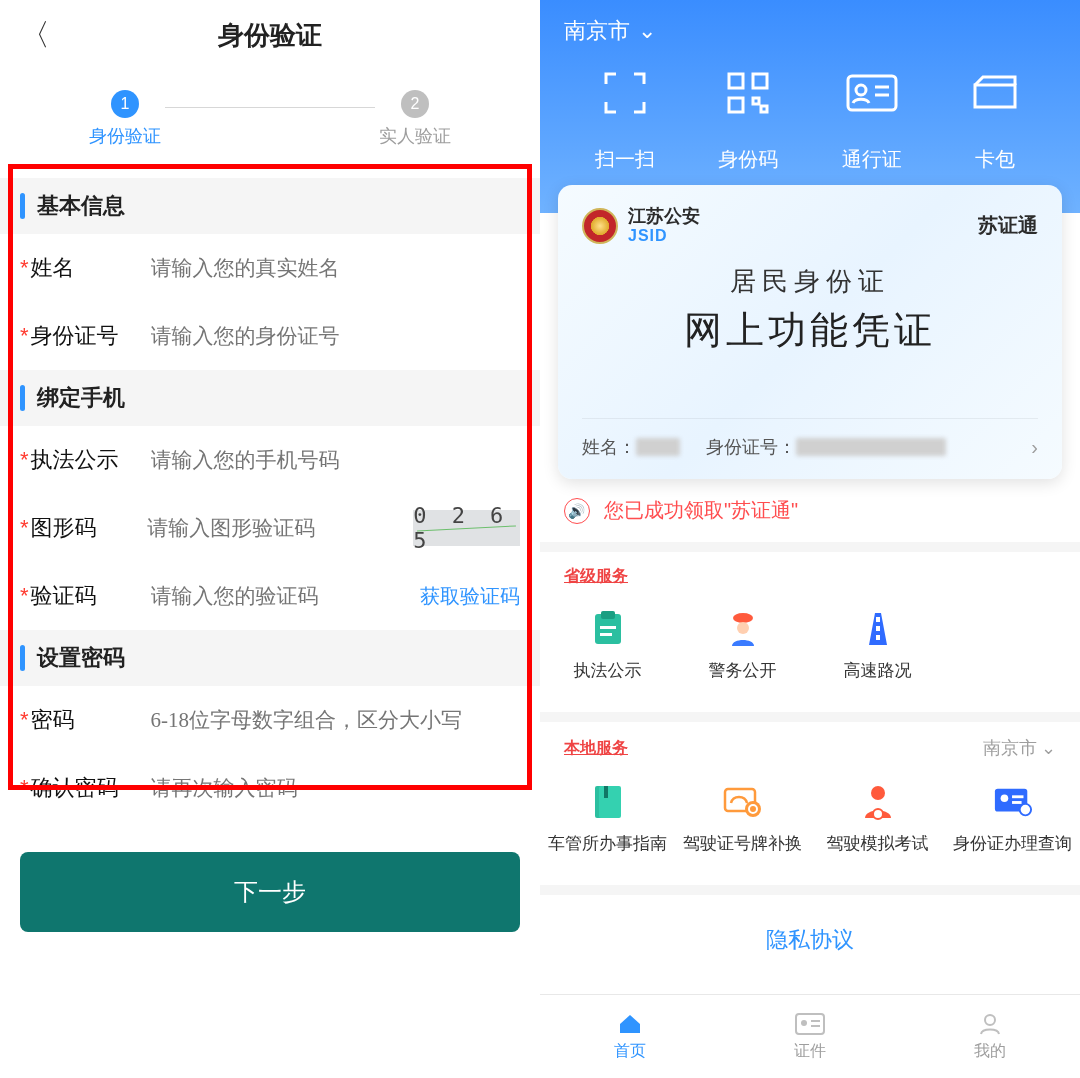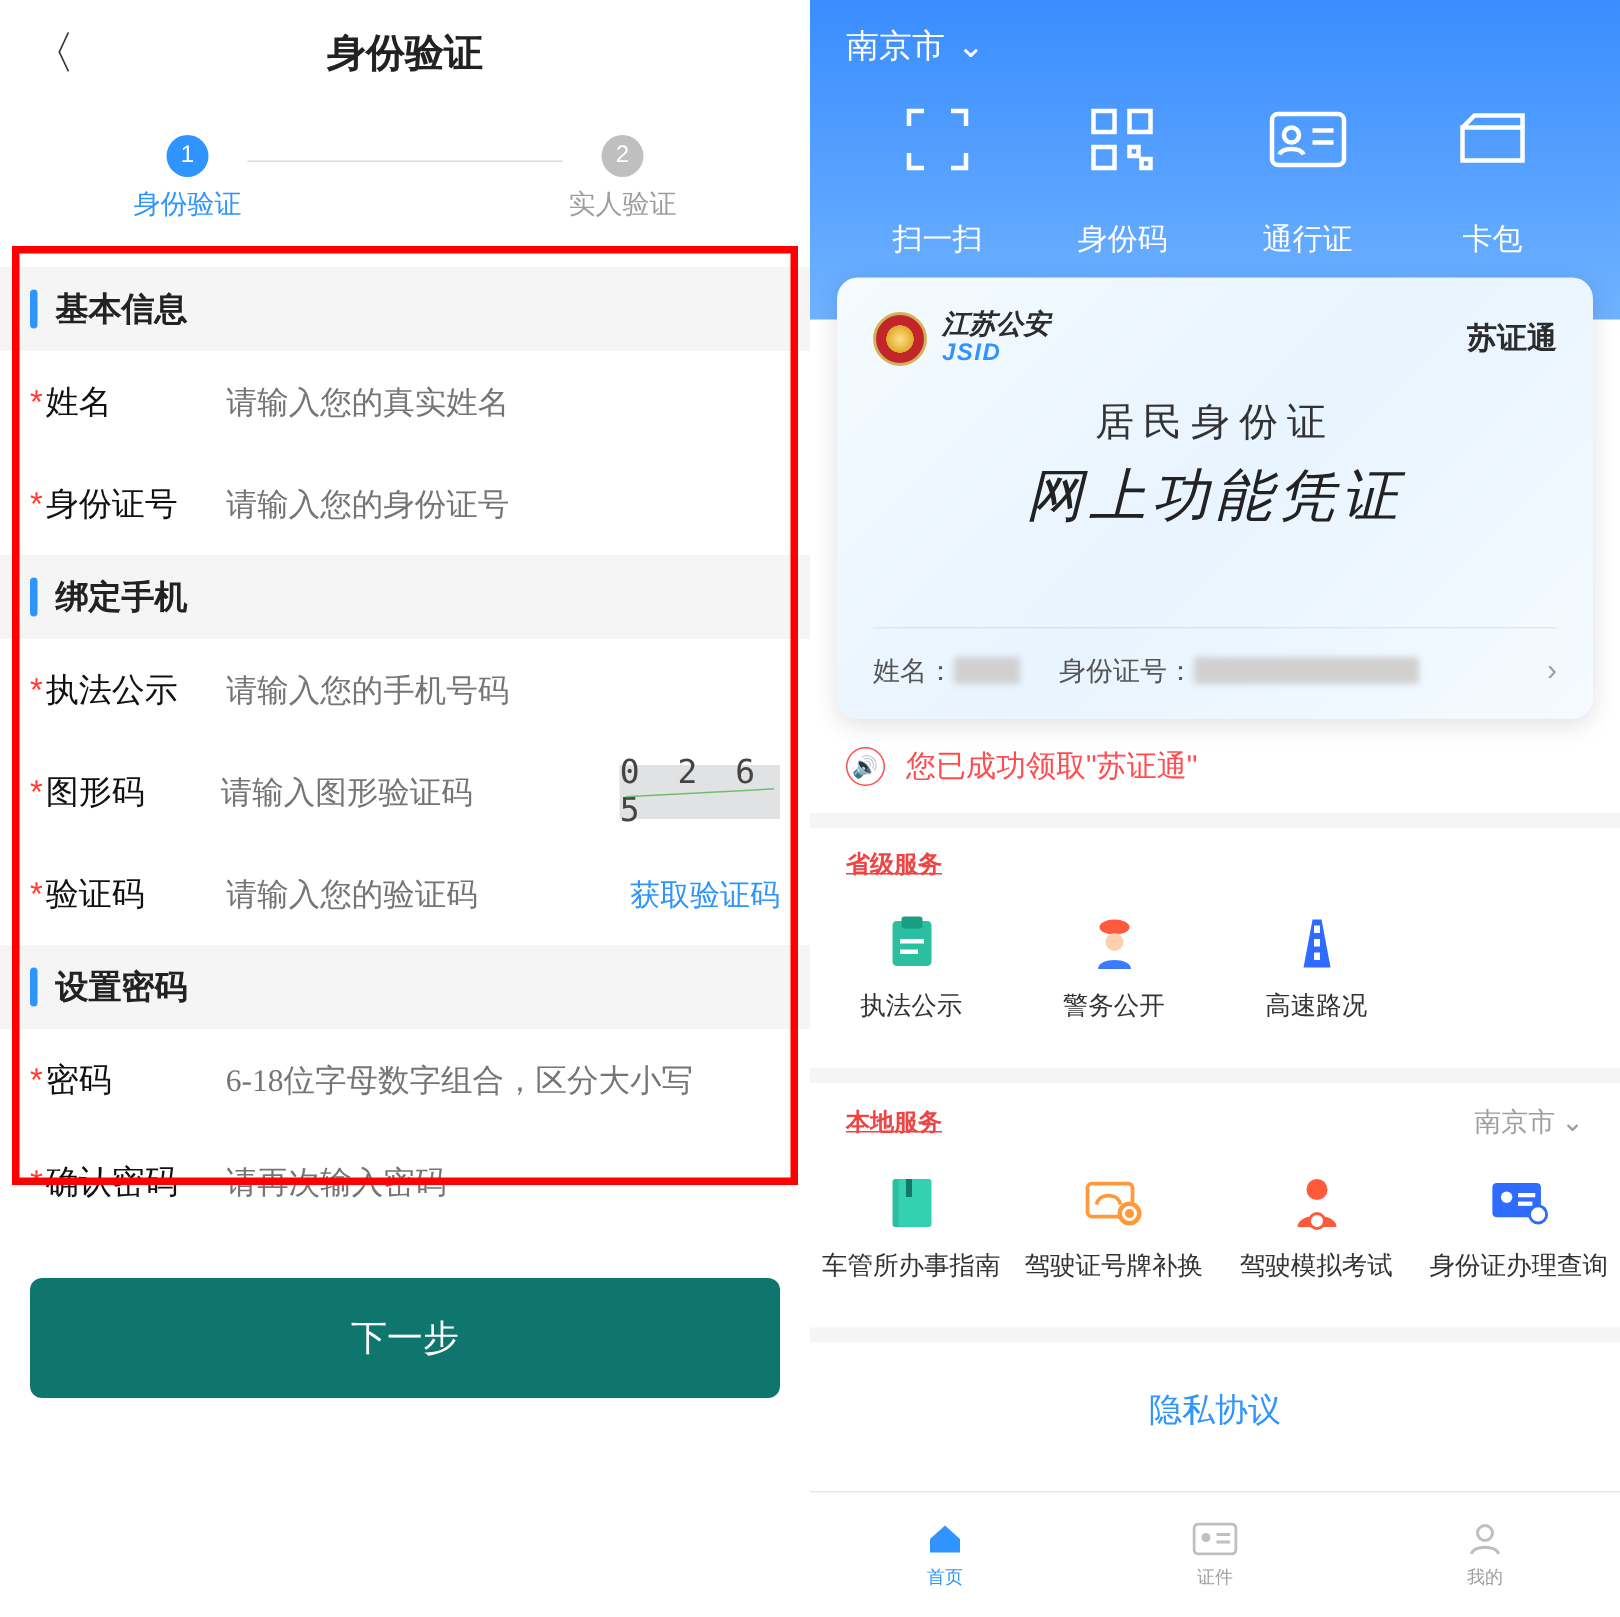--- a/index.html
+++ b/index.html
@@ -38,48 +38,48 @@
 .top-actions { display: flex; justify-content: space-between; margin-top: 20px; padding: 0 6px; }
 .taction { display: flex; flex-direction: column; align-items: center; width: 110px; gap: 16px; }
 .taction-label { margin-top: 10px; font-size: 20px; color: #fff; }
 .taction-iconwrap { width: 70px; height: 54px; display:flex; align-items:center; justify-content:center; }
 .icon-outline { stroke:#fff; stroke-width:3; fill:none; }
 
 .card { margin: -28px 18px 0; background: linear-gradient(135deg, #f5fbff 0%, #e8f4ff 50%, #f5fbff 100%); border-radius: 14px; box-shadow: 0 4px 16px rgba(0,0,0,0.12); padding: 22px 24px 20px; position: relative; z-index:2;}
 .card-top { display:flex; align-items:center; justify-content:space-between; }
 .card-top-left { display:flex; align-items:center; }
 .emblem { width:36px; height:36px; border-radius:50%; background: radial-gradient(circle,#ffe08a 0%, #e0a92a 40%, #c2262a 41%, #c2262a 70%, #8a1b1e 100%); border:2px solid #d0b55a; margin-right:10px; }
-.jsid-text { display:flex; flex-direction:column; line-height:1.1;font-style:italic; }
+.jsid-text { display:flex; flex-direction:column; line-height:1.1; }
 .jsid1 { font-size:18px; font-weight:700; color:#2c2c2c; }
 .jsid2 { font-size:16px; font-weight:700; color:#2f94ff; letter-spacing:1px; }
 .card-tag { font-size:20px; font-weight:700; color:#2c2c2c; }
 .card-mid { text-align:center; margin-top:20px; }
 .card-mid1 { font-size:26px; color:#333; font-weight:500; letter-spacing:6px; }
-.card-mid2 { font-size:38px; color:#222; font-weight:500; margin-top:6px; letter-spacing:4px;font-style:italic; }
+.card-mid2 { font-size:38px; color:#222; font-weight:500; margin-top:6px; letter-spacing:4px; }
 .card-bottom { display:flex; align-items:center; margin-top:62px; border-top:1px solid rgba(0,0,0,0.06); padding-top:16px; font-size:18px; color:#555; }
 .blurblk { display:inline-block; height:18px; background:#d0d0d0; border-radius:2px; filter:blur(2px); }
 .card-bottom .arrow { margin-left:auto; color:#9e9e9e; font-size:20px; }
 
 .success-row { display:flex; align-items:center; padding: 18px 24px; font-size:20px; }
 .success-ic { width:26px; height:26px; border-radius:50%; border:1.5px solid #ff4d4f; color:#ff4d4f; display:flex; align-items:center; justify-content:center; font-size:14px; margin-right:14px; }
 .success-text { color:#ff4d4f; }
 
 .svc-block { padding: 14px 0 20px; border-top: 10px solid #f5f5f5; }
 .svc-head { display:flex; align-items:center; justify-content:space-between; padding: 0 24px 12px; }
 .svc-title { font-size:16px; font-weight:600; color:#ef4444;text-decoration:underline; }
 .svc-subloc { display:flex; align-items:center; color:#9e9e9e; font-size:18px; }
 .svc-grid { display:flex; }
 .svc-item { flex:1; display:flex; flex-direction:column; align-items:center; padding: 10px 2px; }
 .svc-item-label { font-size:17px; color:#333; margin-top:10px; text-align:center; }
 .svc-icon { width:40px; height:40px; display:flex; align-items:center; justify-content:center; }
 
 .privacy { text-align:center; color:#2f94ff; font-size:22px; padding: 30px 0 40px; border-top:10px solid #f5f5f5; }
 
 .tabbar { position:absolute; bottom:0; left:0; right:0; height:84px; border-top:1px solid #e8e8e8; display:flex; background:#fff; }
-.tab { flex:1; display:flex; flex-direction:column; align-items:center; justify-content:center; font-size:12px; color:#9e9e9e; }
+.tab { flex:1; display:flex; flex-direction:column; align-items:center; justify-content:center; font-size:16px; color:#9e9e9e; }
 .tab.active { color:#2f94ff; }
 .tab-icon { width:30px; height:26px; margin-bottom:4px; display:flex; align-items:center; justify-content:center; }
 </style>
 </head>
 <body>
 
 <div class="panel">
   <div class="left-header">
     <span class="back-icon">〈</span>
     <div class="left-title">身份验证</div>

